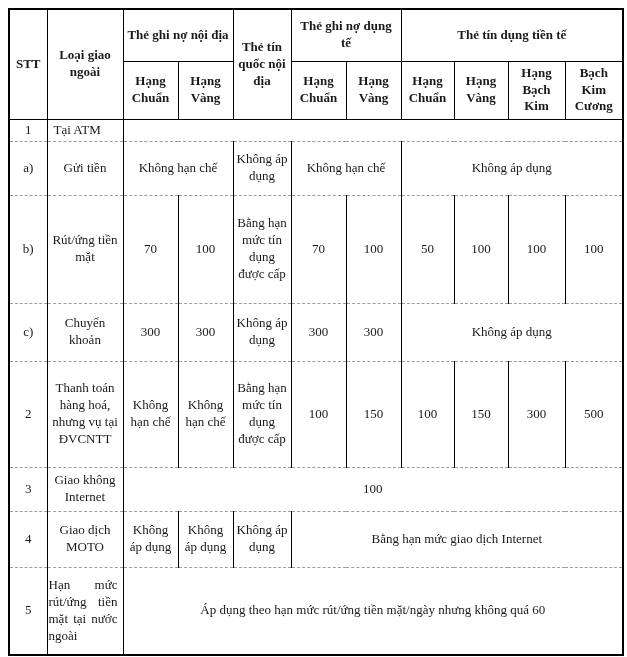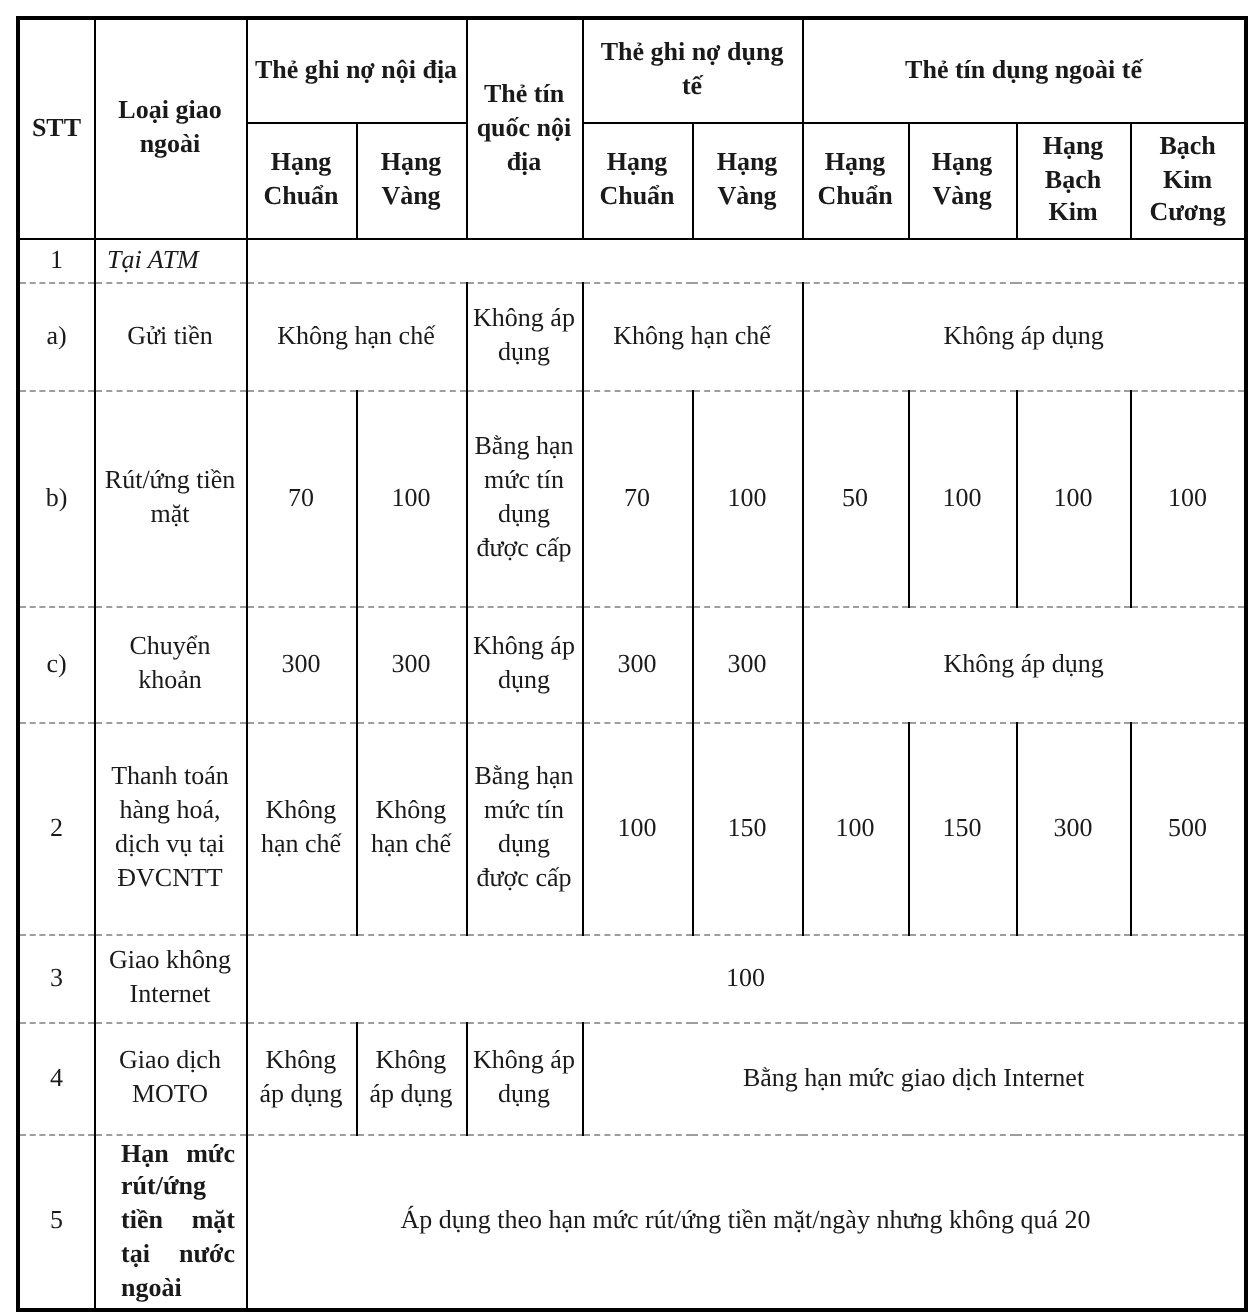--- a/index.html
+++ b/index.html
@@ -47,28 +47,26 @@
   tr.r-a    { height: 54px; }
   tr.r-b    { height: 108px; }
   tr.r-c    { height: 58px; }
   tr.r-2    { height: 106px; }
   tr.r-3    { height: 44px; }
   tr.r-4    { height: 56px; }
   tr.r-5    { height: 88px; }
   td.left-label {
     text-align: left;
     padding-left: 6px;
-    font-style: italic;
   }
   td.just-label {
     text-align: justify;
     text-justify: inter-word;
-    padding-left: 13px;
+    padding-left: 1px;
     padding-right: 5px;
-    font-weight: bold;
   }
 </style>
 </head>
 <body>
 
 <div class="page">
   <table class="limits">
     <colgroup>
       <col style="width:38px">
       <col style="width:76px">
@@ -82,21 +80,21 @@
       <col style="width:57px">
       <col style="width:58px">
     </colgroup>
     <thead>
       <tr class="hrow1">
         <th rowspan="2">STT</th>
         <th rowspan="2">Loại giao ngoài</th>
         <th colspan="2">Thẻ ghi nợ nội địa</th>
         <th rowspan="2">Thẻ tín quốc nội địa</th>
         <th colspan="2">Thẻ ghi nợ dụng tế</th>
-        <th colspan="4">Thẻ tín dụng ngoài tế</th>
+        <th colspan="4">Thẻ tín dụng tiền tế</th>
       </tr>
       <tr class="hrow2">
         <th>Hạng Chuẩn</th>
         <th>Hạng Vàng</th>
         <th>Hạng Chuẩn</th>
         <th>Hạng Vàng</th>
         <th>Hạng Chuẩn</th>
         <th>Hạng Vàng</th>
         <th>Hạng Bạch Kim</th>
         <th>Bạch Kim Cương</th>
@@ -139,21 +137,21 @@
         <td>300</td>
         <td>300</td>
         <td>Không áp dụng</td>
         <td>300</td>
         <td>300</td>
         <td colspan="4">Không áp dụng</td>
       </tr>
 
       <tr class="r-2">
         <td>2</td>
-        <td>Thanh toán hàng hoá, dịch vụ tại ĐVCNTT</td>
+        <td>Thanh toán hàng hoá, nhưng vụ tại ĐVCNTT</td>
         <td>Không hạn chế</td>
         <td>Không hạn chế</td>
         <td>Bằng hạn mức tín dụng được cấp</td>
         <td>100</td>
         <td>150</td>
         <td>100</td>
         <td>150</td>
         <td>300</td>
         <td>500</td>
       </tr>
@@ -169,18 +167,18 @@
         <td>Giao dịch MOTO</td>
         <td>Không áp dụng</td>
         <td>Không áp dụng</td>
         <td>Không áp dụng</td>
         <td colspan="6">Bằng hạn mức giao dịch Internet</td>
       </tr>
 
       <tr class="r-5">
         <td>5</td>
         <td class="just-label">Hạn mức rút/ứng tiền mặt tại nước ngoài</td>
-        <td colspan="9">Áp dụng theo hạn mức rút/ứng tiền mặt/ngày nhưng không quá 20</td>
+        <td colspan="9">Áp dụng theo hạn mức rút/ứng tiền mặt/ngày nhưng không quá 60</td>
       </tr>
 
     </tbody>
   </table>
 </div>
 
 </body></html>

